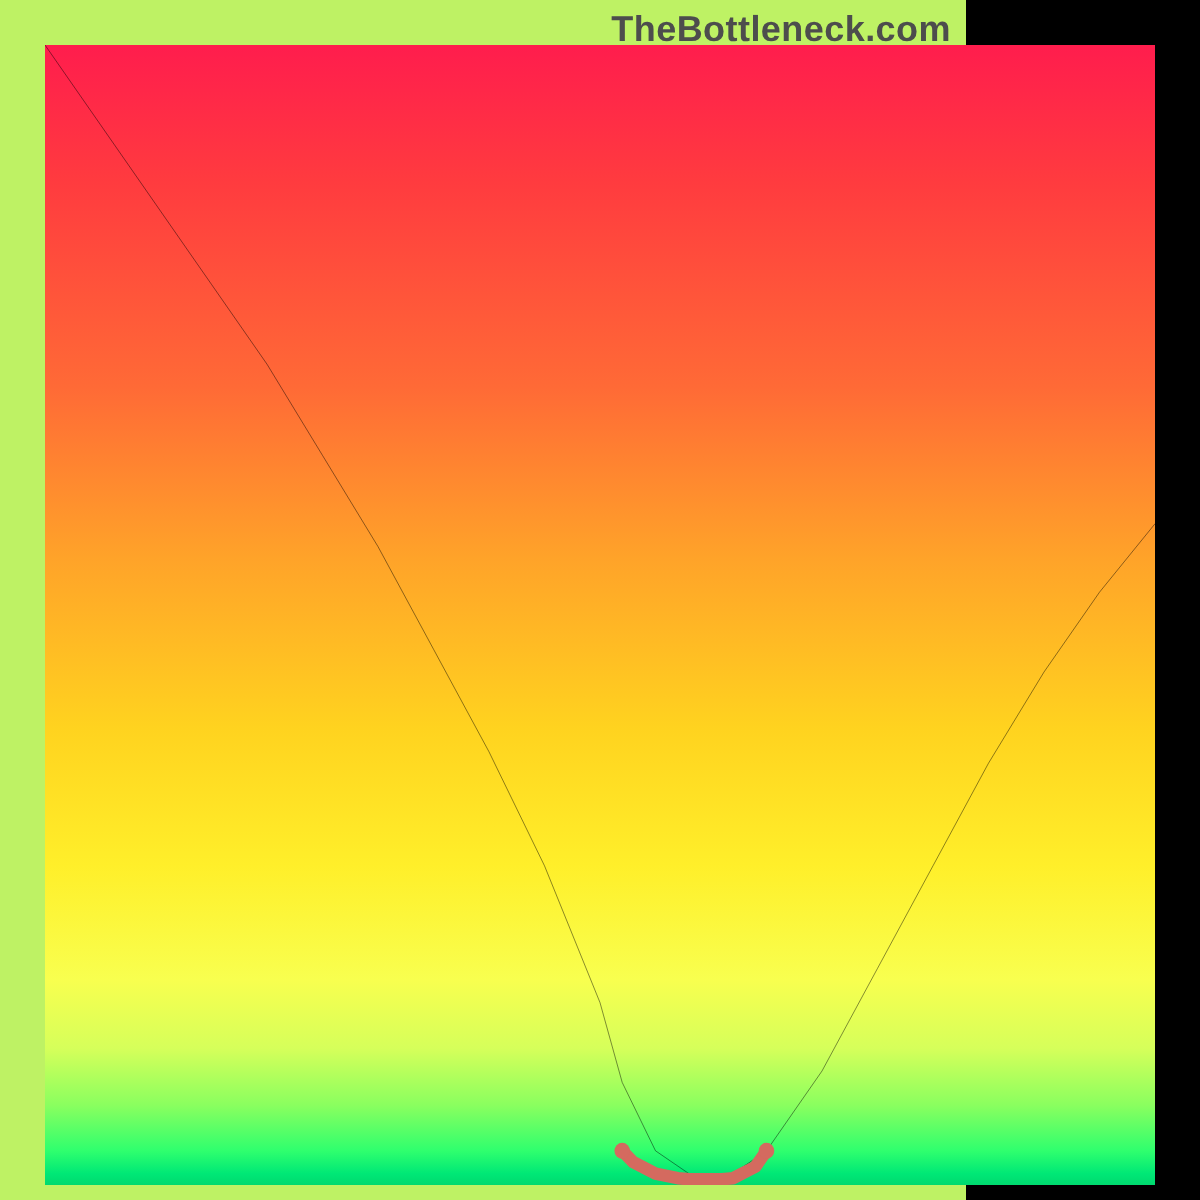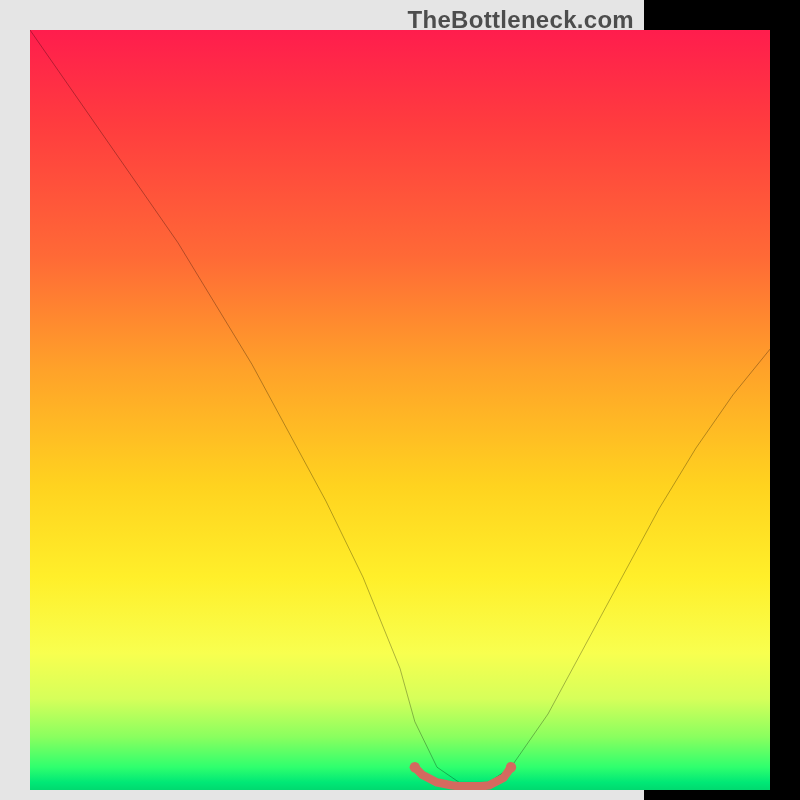--- a/index.html
+++ b/index.html
@@ -8,21 +8,21 @@
     width: 800px;
     height: 800px;
     background: #000;
     overflow: hidden;
     font-family: Arial, Helvetica, sans-serif;
   }
   .frame {
     position: relative;
     width: 644px;
     height: 800px;
-    background: #e5e5e5;
+    background: #bef264;
   }
   .watermark {
     position: absolute;
     top: 6px;
     right: 10px;
     color: #4d4d4d;
     font-size: 24px;
     font-weight: 600;
     letter-spacing: 0.3px;
     z-index: 5;

